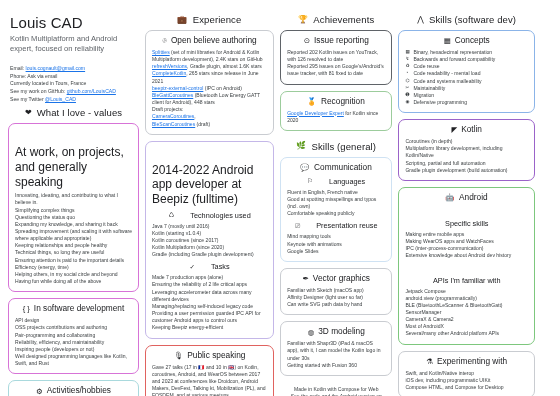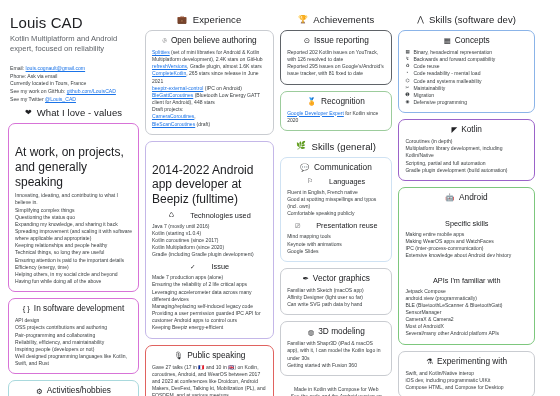--- a/index.html
+++ b/index.html
@@ -178,21 +178,21 @@
         </div>
         <ul class="lines">
             <li>Java 7 (mostly until 2016)</li>
             <li>Kotlin (starting v1.0.4)</li>
             <li>Kotlin coroutines (since 2017)</li>
             <li>Kotlin Multiplatform (since 2020)</li>
             <li>Gradle (including Gradle plugin development)</li>
           </ul>
         <div class="sub-title">
           <span class="ico">✓</span>
-          <span>Issue</span>
+          <span>Tasks</span>
         </div>
         <ul class="lines">
             <li>Made 7 production apps (alone)</li>
             <li>Ensuring the reliability of 2 life critical apps</li>
             <li>Leveraging accelerometer data across many different devices</li>
             <li>Managing/replacing self-induced legacy code</li>
             <li>Providing a user permission guarded IPC API for customer Android apps to control ours</li>
             <li>Keeping Beepiz energy-efficient</li>
           </ul>
       </div>

